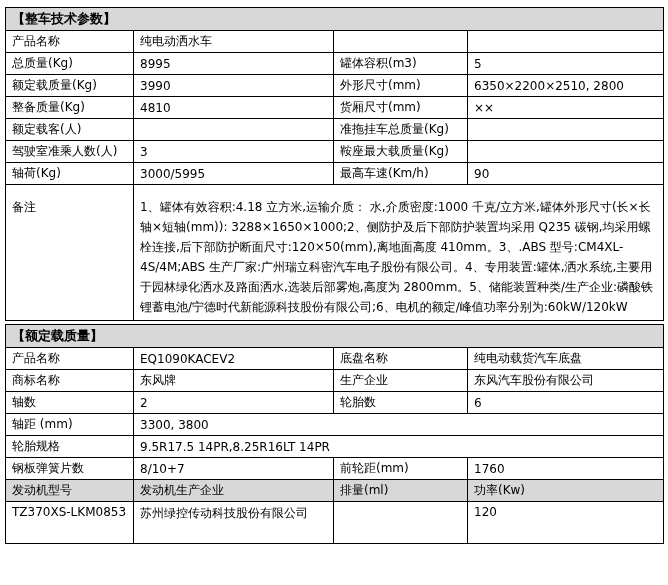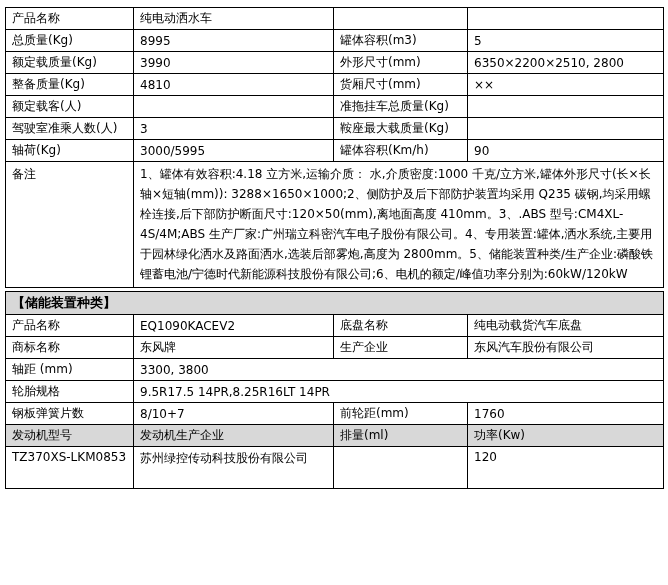--- a/index.html
+++ b/index.html
@@ -2,39 +2,42 @@
 <html><head>
 <meta charset="utf-8">
 <style>
   html,body{margin:0;padding:0;background:#ffffff;}
   body{width:668px;height:585px;font-family:"DejaVu Sans","Liberation Sans",sans-serif;color:#000;}
   .wrap{padding:7px 5px 0 5px;}
   table.spec{border-collapse:collapse;table-layout:fixed;width:658px;font-size:12px;}
   table.spec td{border:1px solid #000000;padding:1px 6px;height:19px;overflow:hidden;white-space:nowrap;vertical-align:middle;}
   tr.sec-hdr td{background:#d8d8d8;font-weight:bold;font-size:13px;height:20px;}
   tr.gray-row td{background:#d8d8d8;margin-left:47px;}
-  tr.remark-row td{white-space:normal;vertical-align:top;line-height:20px;padding-top:2px;padding-bottom:3px;}
+  tr.remark-row td{white-space:normal;vertical-align:top;line-height:20px;padding-top:12px;padding-bottom:3px;}
   tr.tall-row td{height:37px;vertical-align:top;padding-top:3px;}
   #chassis-table{margin-top:3px;}
   .label-cell{}
   .value-cell{}
 </style>
 </head>
 <body>
 
 <div class="wrap">
 
   <table class="spec" id="vehicle-table">
     <colgroup>
         <col style="width:128px">
         <col style="width:200px">
         <col style="width:134px">
         <col style="width:196px">
       </colgroup>
     <tbody>
+        <tr class="sec-hdr">
+      <td colspan="4">【整车技术参数】</td>
+    </tr>
     <tr>
       <td class="label-cell">产品名称</td>
       <td class="value-cell">纯电动洒水车</td>
       <td class="label-cell"></td>
       <td class="value-cell"></td>
     </tr>
     <tr>
       <td class="label-cell">总质量(Kg)</td>
       <td class="value-cell">8995</td>
       <td class="label-cell">罐体容积(m3)</td>
@@ -60,52 +63,58 @@
     </tr>
     <tr>
       <td class="label-cell">驾驶室准乘人数(人)</td>
       <td class="value-cell">3</td>
       <td class="label-cell">鞍座最大载质量(Kg)</td>
       <td class="value-cell"></td>
     </tr>
     <tr>
       <td class="label-cell">轴荷(Kg)</td>
       <td class="value-cell">3000/5995</td>
-      <td class="label-cell">罐体容积(Km/h)</td>
+      <td class="label-cell">最高车速(Km/h)</td>
       <td class="value-cell">90</td>
     </tr>
     <tr class="remark-row">
       <td class="label-cell">备注</td>
       <td colspan="3">1、罐体有效容积:4.18 立方米,运输介质： 水,介质密度:1000 千克/立方米,罐体外形尺寸(长×长轴×短轴(mm)): 3288×1650×1000;2、侧防护及后下部防护装置均采用 Q235 碳钢,均采用螺栓连接,后下部防护断面尺寸:120×50(mm),离地面高度 410mm。3、.ABS 型号:CM4XL-4S/4M;ABS 生产厂家:广州瑞立科密汽车电子股份有限公司。4、专用装置:罐体,洒水系统,主要用于园林绿化洒水及路面洒水,选装后部雾炮,高度为 2800mm。5、储能装置种类/生产企业:磷酸铁锂蓄电池/宁德时代新能源科技股份有限公司;6、电机的额定/峰值功率分别为:60kW/120kW</td>
     </tr>
   </tbody>
     </table>
 
   <table class="spec" id="chassis-table">
     <colgroup>
         <col style="width:128px">
         <col style="width:200px">
         <col style="width:134px">
         <col style="width:196px">
       </colgroup>
     <tbody>
         <tr class="sec-hdr">
-      <td colspan="4">【储能装置种类】</td>
+      <td colspan="4">【额定载质量】</td>
     </tr>
     <tr>
       <td class="label-cell">产品名称</td>
       <td class="value-cell">EQ1090KACEV2</td>
       <td class="label-cell">底盘名称</td>
       <td class="value-cell">纯电动载货汽车底盘</td>
     </tr>
     <tr>
       <td class="label-cell">商标名称</td>
       <td class="value-cell">东风牌</td>
       <td class="label-cell">生产企业</td>
       <td class="value-cell">东风汽车股份有限公司</td>
+    </tr>
+    <tr>
+      <td class="label-cell">轴数</td>
+      <td class="value-cell">2</td>
+      <td class="label-cell">轮胎数</td>
+      <td class="value-cell">6</td>
     </tr>
     <tr>
       <td class="label-cell">轴距 (mm)</td>
       <td colspan="3" class="value-cell">3300, 3800</td>
     </tr>
     <tr>
       <td class="label-cell">轮胎规格</td>
       <td colspan="3" class="value-cell">9.5R17.5 14PR,8.25R16LT 14PR</td>
     </tr>
     <tr>

